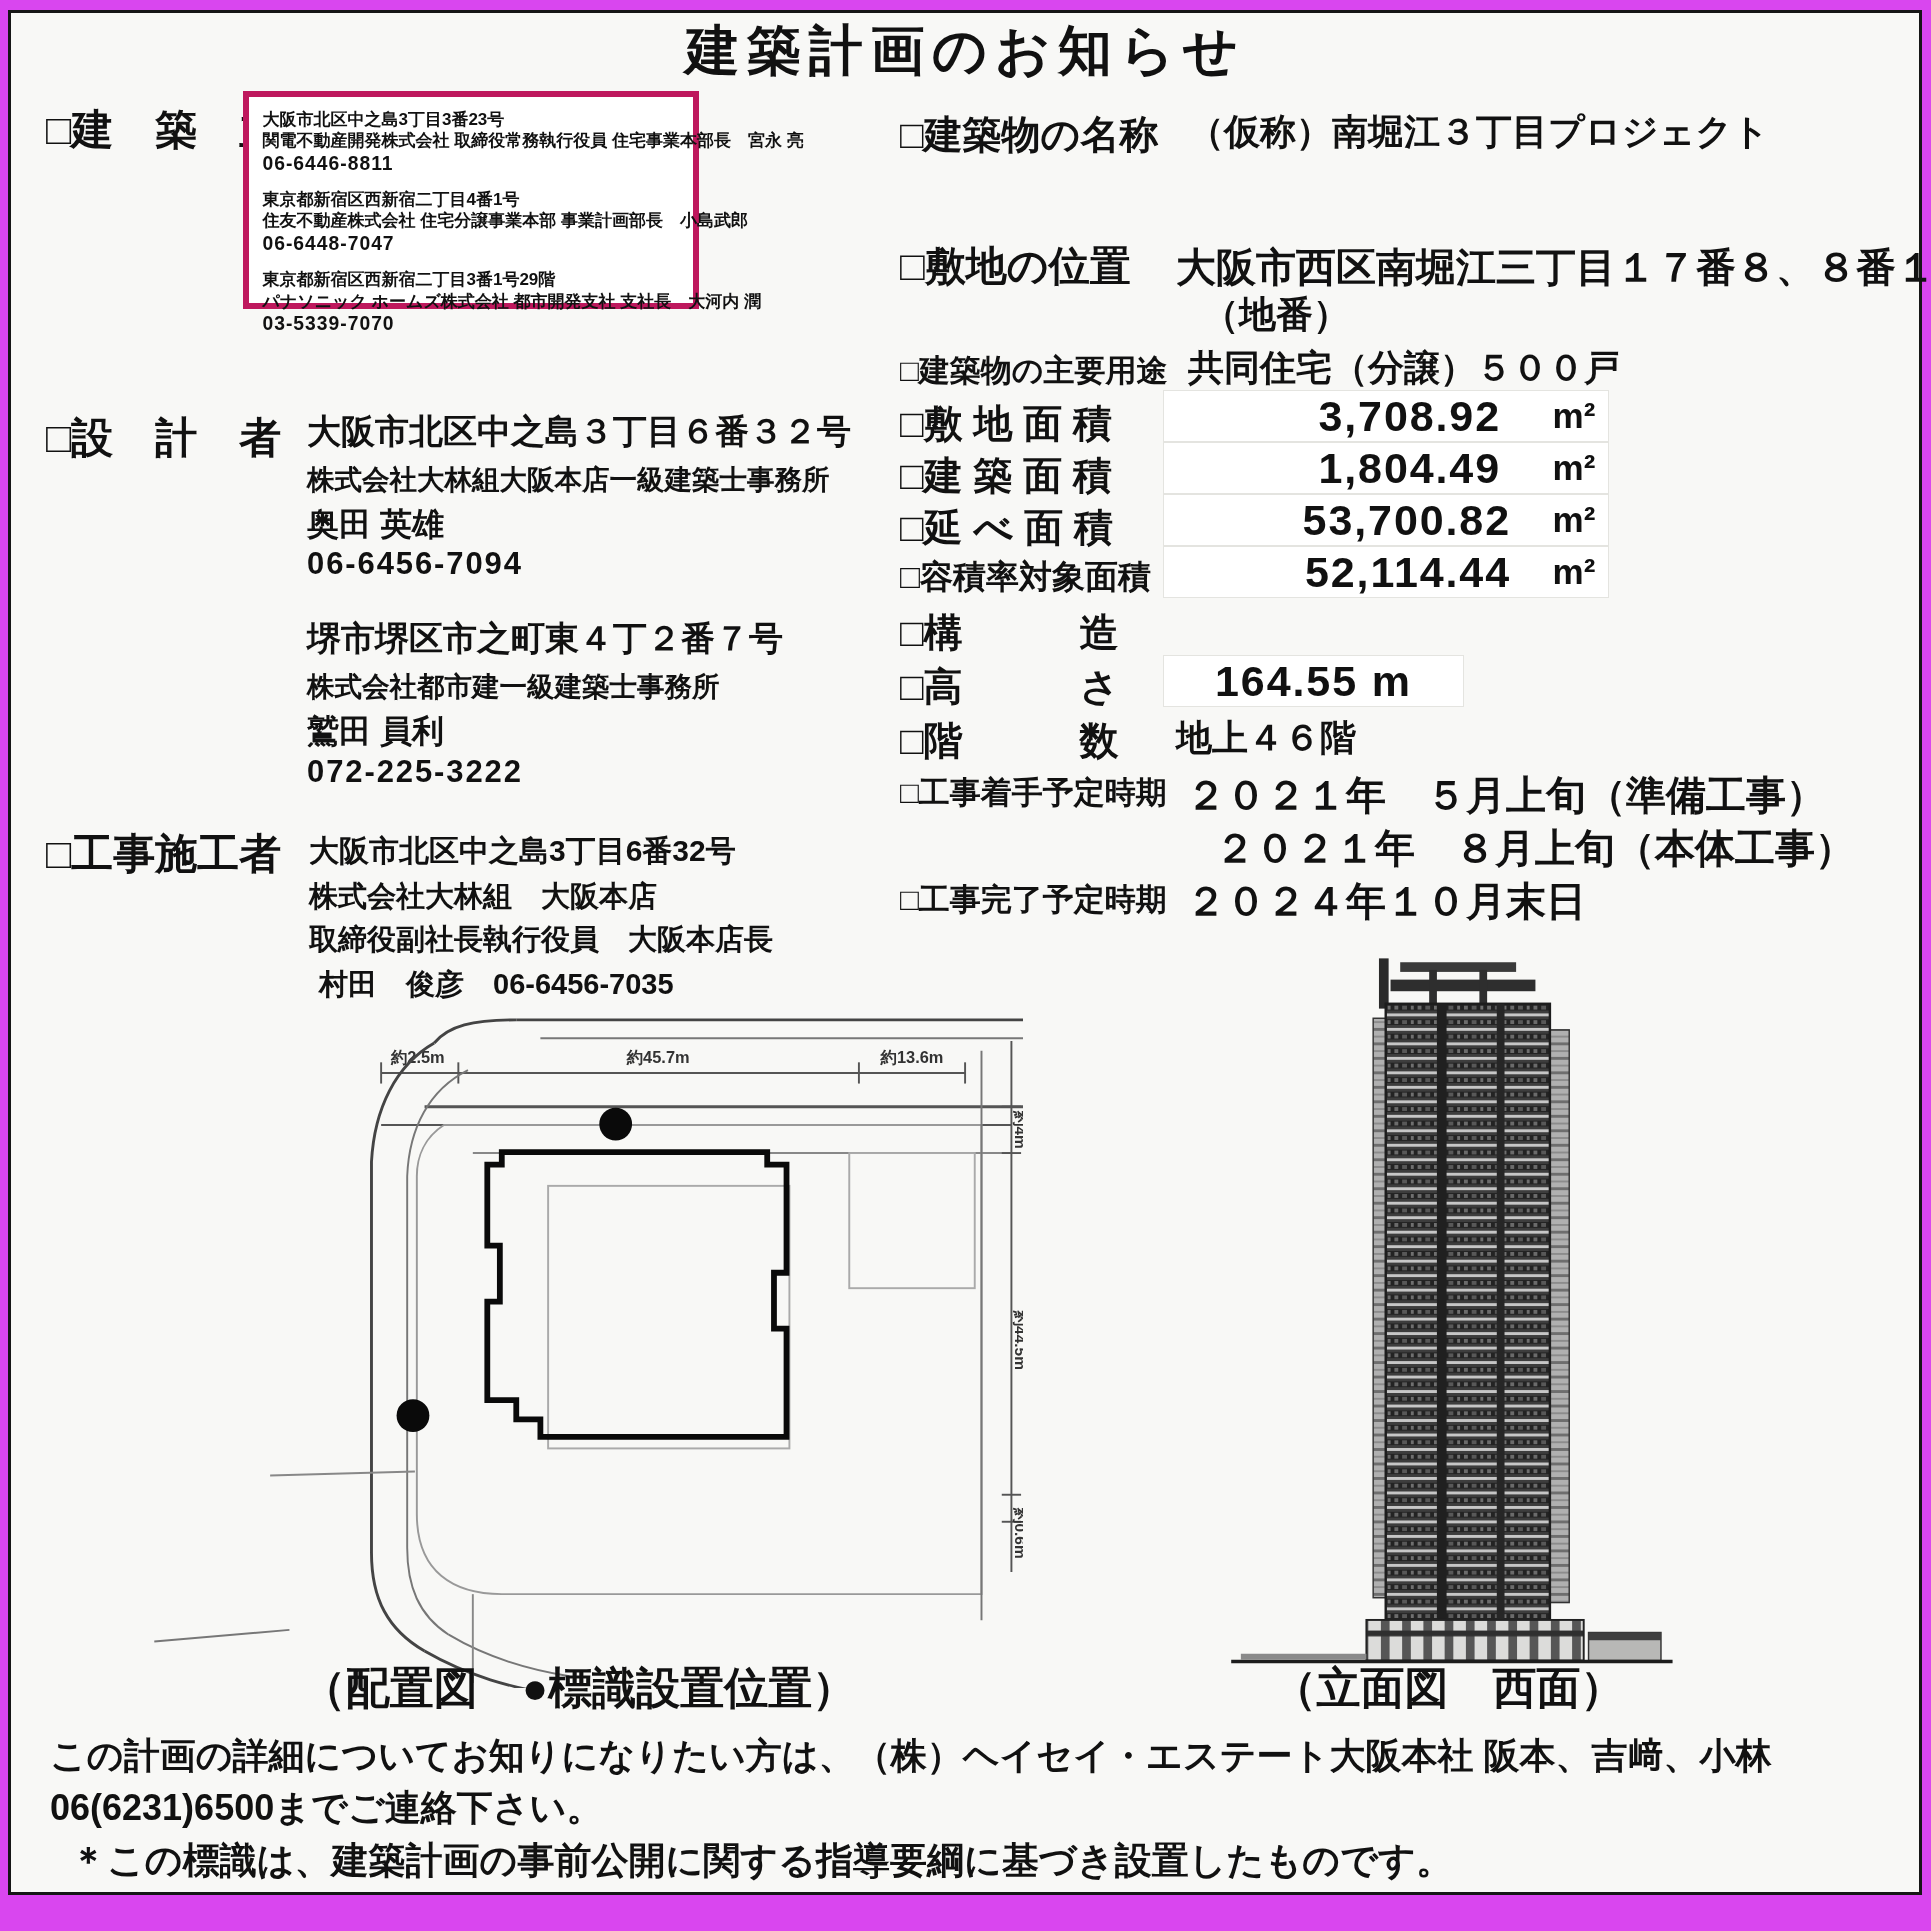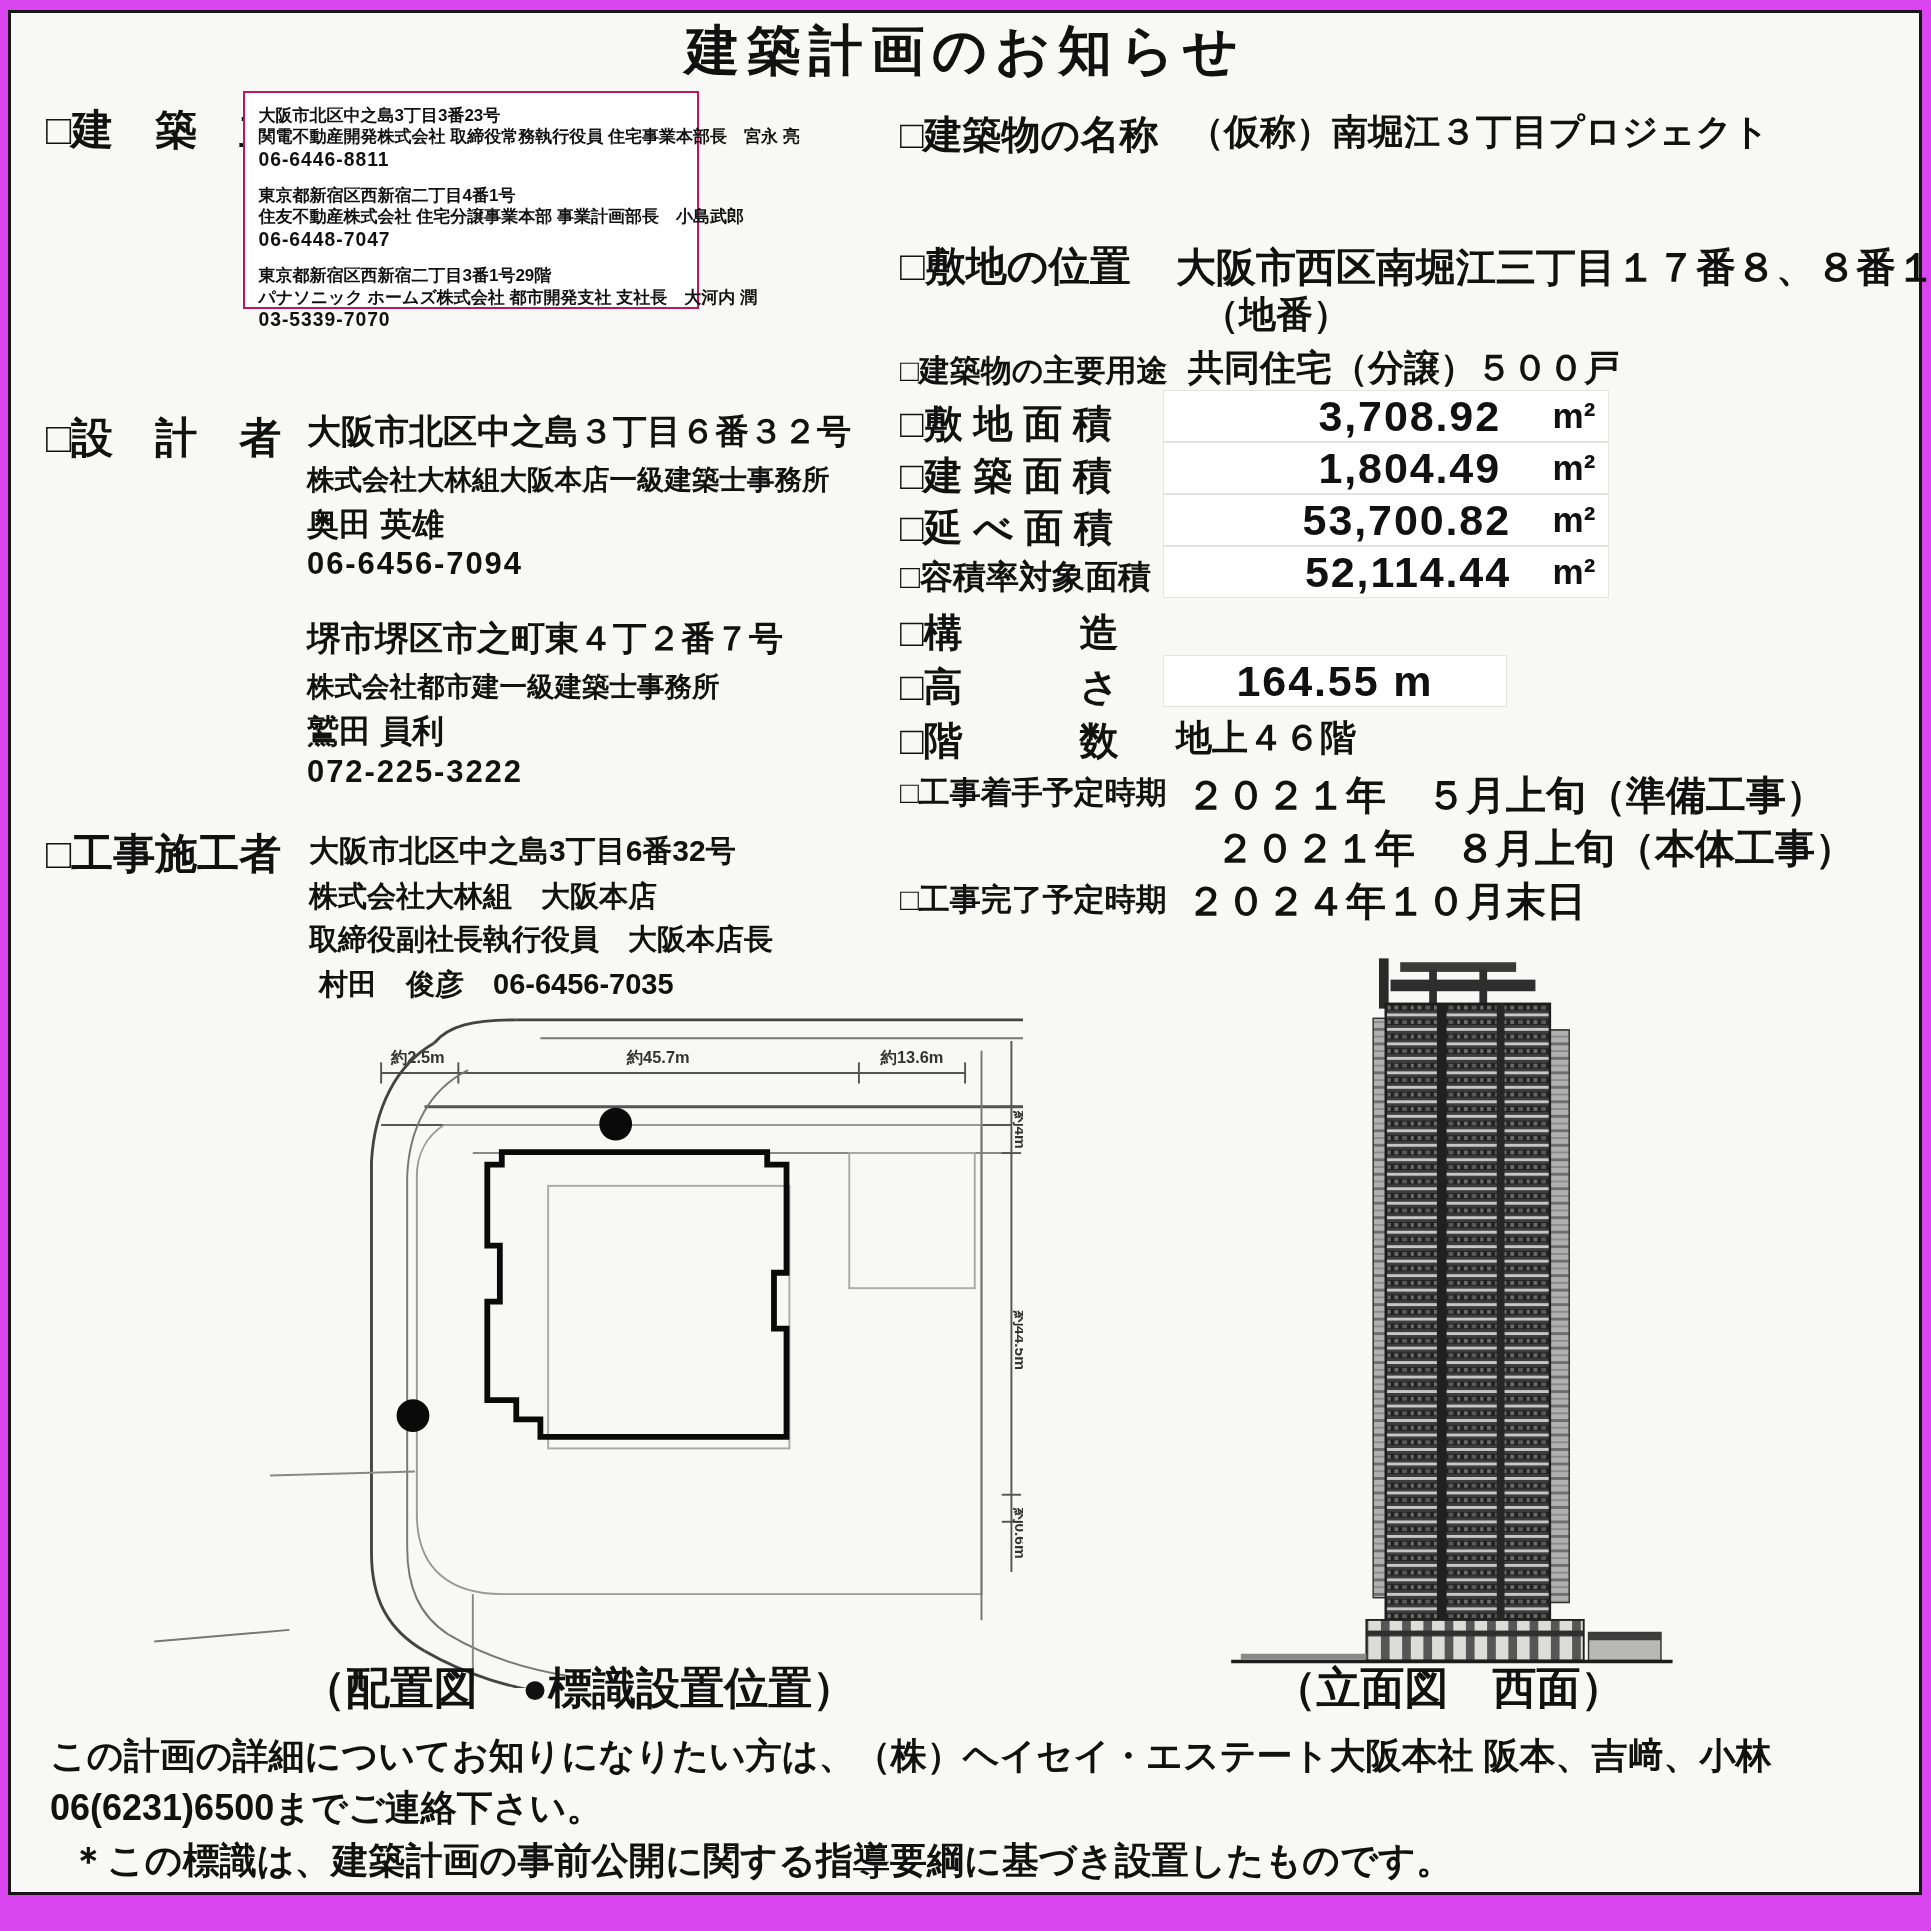--- a/index.html
+++ b/index.html
@@ -2,21 +2,21 @@
 <html><head>
 <meta charset="utf-8">
 <style>
   html,body{margin:0;padding:0;}
   body{width:1931px;height:1931px;background:#ececec;font-family:"Liberation Sans","DejaVu Sans",sans-serif;color:#111;}
   .page{position:absolute;left:0;top:0;width:1931px;height:1931px;background:#d946ef;overflow:hidden;}
   .frame{position:absolute;left:7.7px;top:9.7px;width:1908px;height:1879px;border:3.9px solid #161616;background:#f8f8f6;}
   .abs{position:absolute;white-space:nowrap;}
   .title{left:0;top:15.4px;width:1931px;text-align:center;font-size:54px;font-weight:bold;letter-spacing:7.7px;}
   .seclbl{font-size:42px;font-weight:bold;}
-  .whitebox{background:#ffffff;border:2px solid #be185d;}
+  .whitebox{background:#ffffff;border:6px solid #be185d;}
   .owner-box{left:243px;top:91px;width:456px;height:218px;padding:11.6px 13.5px;box-sizing:border-box;font-size:17px;line-height:1.27;font-weight:600;white-space:nowrap;position:absolute;}
   .owner-entry{margin-bottom:12.6px;}
   .owner-phone{font-size:19.3px;letter-spacing:1px;}
   .addr-lg{font-size:34px;font-weight:bold;}
   .office{font-size:27.5px;font-weight:bold;}
   .person{font-size:32px;font-weight:bold;}
   .tel{font-size:31px;font-weight:bold;letter-spacing:1.9px;}
   .c-line{font-size:29px;font-weight:bold;}
   .spec-label{font-size:39px;font-weight:bold;}
   .spec-label.sm{font-size:31px;}
@@ -102,21 +102,21 @@
 
   <div class="abs spec-label md" style="left:900px;top:555px;">□容積率対象面積</div>
   <div class="num-box" style="left:1163px;top:546px;width:446px;">
     <span class="num" style="padding-right:29px;">52,114.44</span>
     <span class="unit">m²</span>
   </div>
 
   <div class="abs spec-label" style="left:900px;top:606px;">□構　　　造</div>
 
   <div class="abs spec-label" style="left:900px;top:660px;">□高　　　さ</div>
-  <div class="num-box" style="left:1163px;top:655px;width:344px;justify-content:center;">
+  <div class="num-box" style="left:1163px;top:655px;width:301px;justify-content:center;">
     <span style="font-size:43px;font-weight:bold;letter-spacing:1.9px;">164.55 m</span>
   </div>
 
   <div class="abs spec-label" style="left:900px;top:714px;">□階　　　数</div>
   <div class="abs spec-value" style="left:1176px;top:714px;">地上４６階</div>
 
   <div class="abs spec-label sm" style="left:900px;top:772px;">□工事着手予定時期</div>
   <div class="abs spec-value" style="left:1186px;top:768px;font-size:40px;">２０２１年　５月上旬（準備工事）</div>
   <div class="abs spec-value" style="left:1215px;top:821px;font-size:40px;">２０２１年　８月上旬（本体工事）</div>
 

